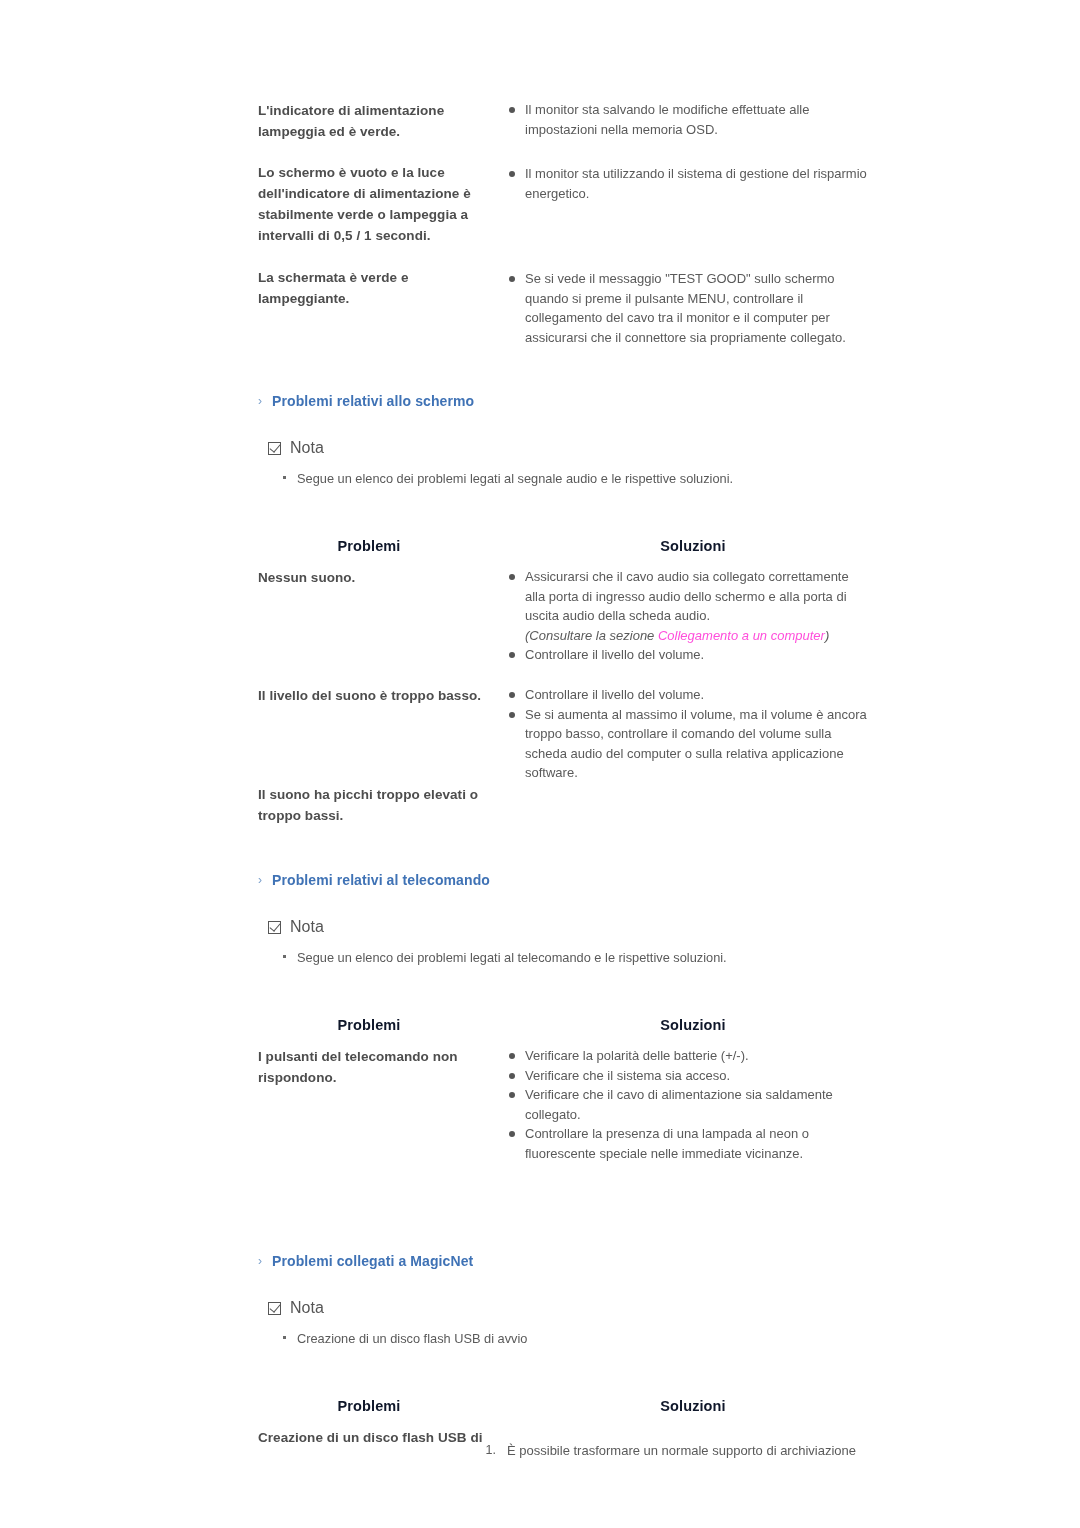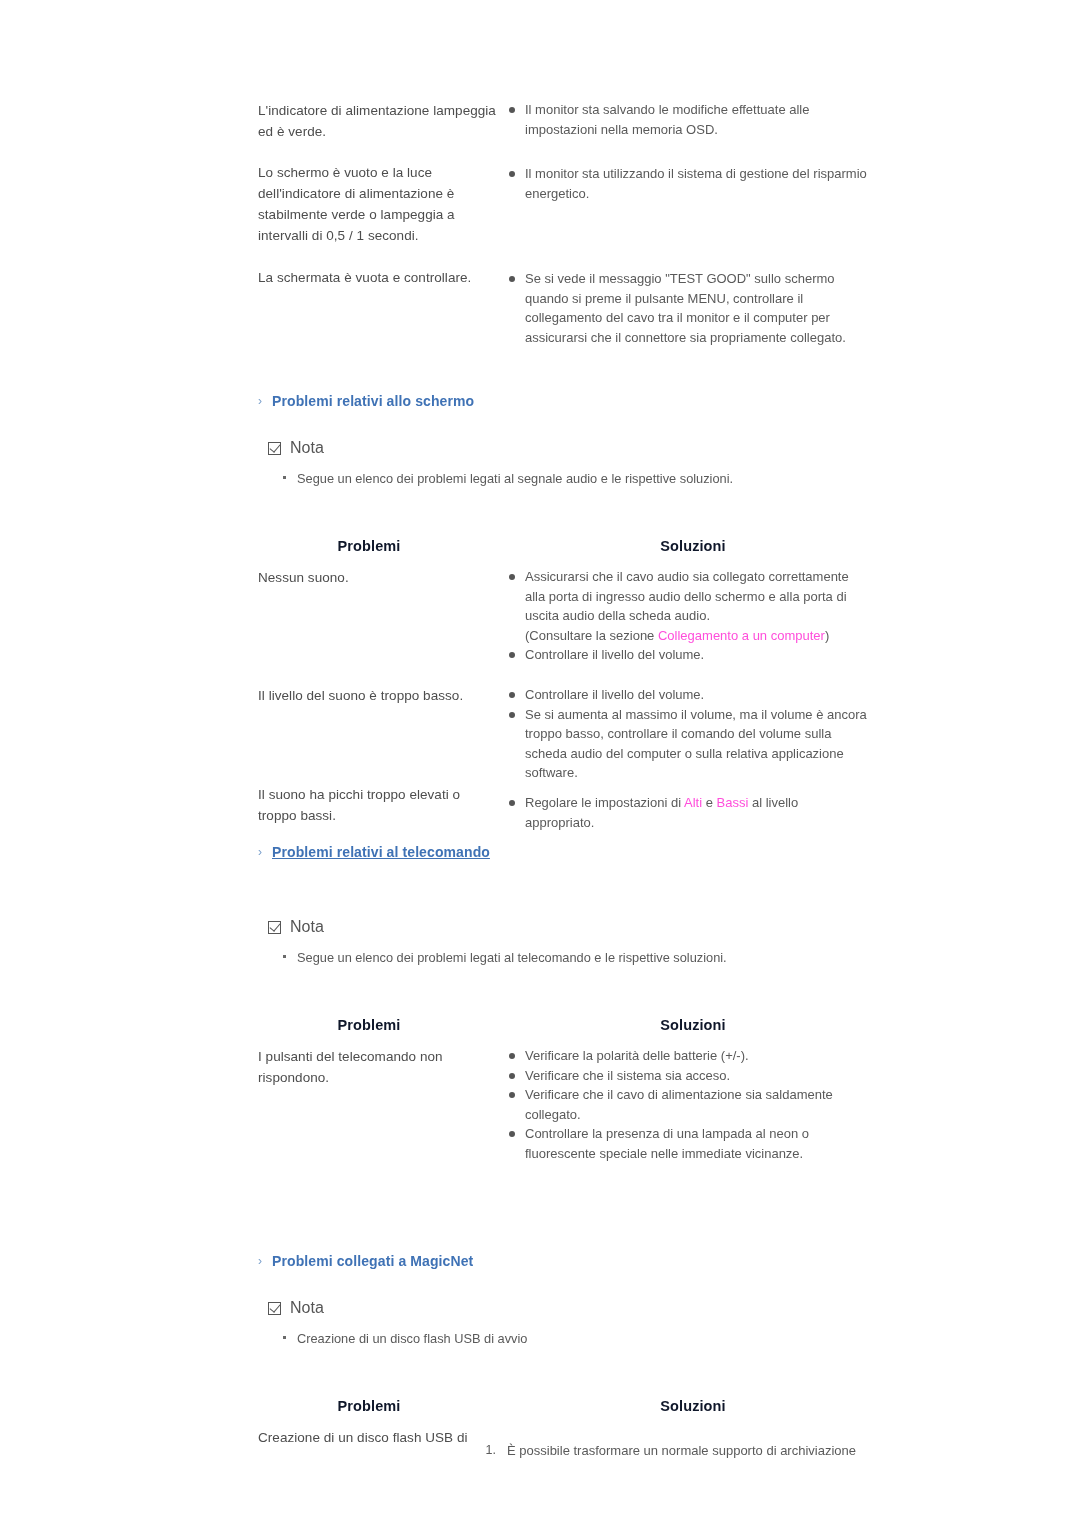--- a/index.html
+++ b/index.html
@@ -52,21 +52,21 @@
   }
 
   .ps-row {
     position: relative;
   }
   .ps-prob {
     position: absolute;
     left: 0;
     width: 238px;
     font-size: 13.5px;
-    font-weight: normal;
+    font-weight: bold;
     color: #4d4d4d;
     line-height: 21px;
     letter-spacing: .05px;
   }
   .ps-sol {
     position: absolute;
     left: 250px;
     width: 372px;
     font-size: 13px;
     color: #5a5a5a;
@@ -89,20 +89,21 @@
     position: absolute;
     left: 1px;
     top: 7px;
     width: 6px;
     height: 6px;
     border-radius: 50%;
     background: #555555;
   }
   .sub-line {
     display: block;
+    font-style: italic;
   }
 
   
   ol.num {
     list-style: none;
     margin: 0;
     padding: 0;
   }
   ol.num > li {
     position: relative;
@@ -204,21 +205,21 @@
     <div class="ps-row" style="height:105px;">
       <div class="ps-prob">Lo schermo è vuoto e la luce dell'indicatore di alimentazione è stabilmente verde o lampeggia a intervalli di 0,5 / 1 secondi.</div>
       <div class="ps-sol" style="top:2px;">
         <ul class="dot">
           <li>Il monitor sta utilizzando il sistema di gestione del risparmio energetico.</li>
         </ul>
       </div>
     </div>
 
     <div class="ps-row" style="height:100px;">
-      <div class="ps-prob">La schermata è vuota e controllare.</div>
+      <div class="ps-prob">La schermata è verde e lampeggiante.</div>
       <div class="ps-sol" style="top:2px;">
         <ul class="dot">
           <li>Se si vede il messaggio "TEST GOOD" sullo schermo quando si preme il pulsante MENU, controllare il collegamento del cavo tra il monitor e il computer per assicurarsi che il connettore sia propriamente collegato.</li>
         </ul>
       </div>
     </div>
 
   </div>
 
   <div class="sec-head" style="top:393px;">
@@ -257,29 +258,24 @@
       <div class="ps-sol">
         <ul class="dot">
           <li>Controllare il livello del volume.</li>
           <li>Se si aumenta al massimo il volume, ma il volume è ancora troppo basso, controllare il comando del volume sulla scheda audio del computer o sulla relativa applicazione software.</li>
         </ul>
       </div>
     </div>
 
     <div class="ps-row" style="height:60px;">
       <div class="ps-prob">Il suono ha picchi troppo elevati o troppo bassi.</div>
-      <div class="ps-sol" style="top:9px;">
-        <ul class="dot">
-          <li><span>Regolare le impostazioni di </span><span class="lnk">Alti</span><span> e </span><span class="lnk">Bassi</span><span> al livello appropriato.</span></li>
-        </ul>
-      </div>
-    </div>
-  </div>
-
-  <div class="sec-head" style="top:844px;text-decoration:underline;">
+    </div>
+  </div>
+
+  <div class="sec-head" style="top:872px;">
     <span class="chev">›</span><span>Problemi relativi al telecomando</span>
   </div>
 
   <div class="nota" style="top:918px;">
     <span class="chk"></span><span>Nota</span>
   </div>
 
   <div class="nota-item" style="top:950px;">
     <span class="sq"></span><span>Segue un elenco dei problemi legati al telecomando e le rispettive soluzioni.</span>
   </div>

